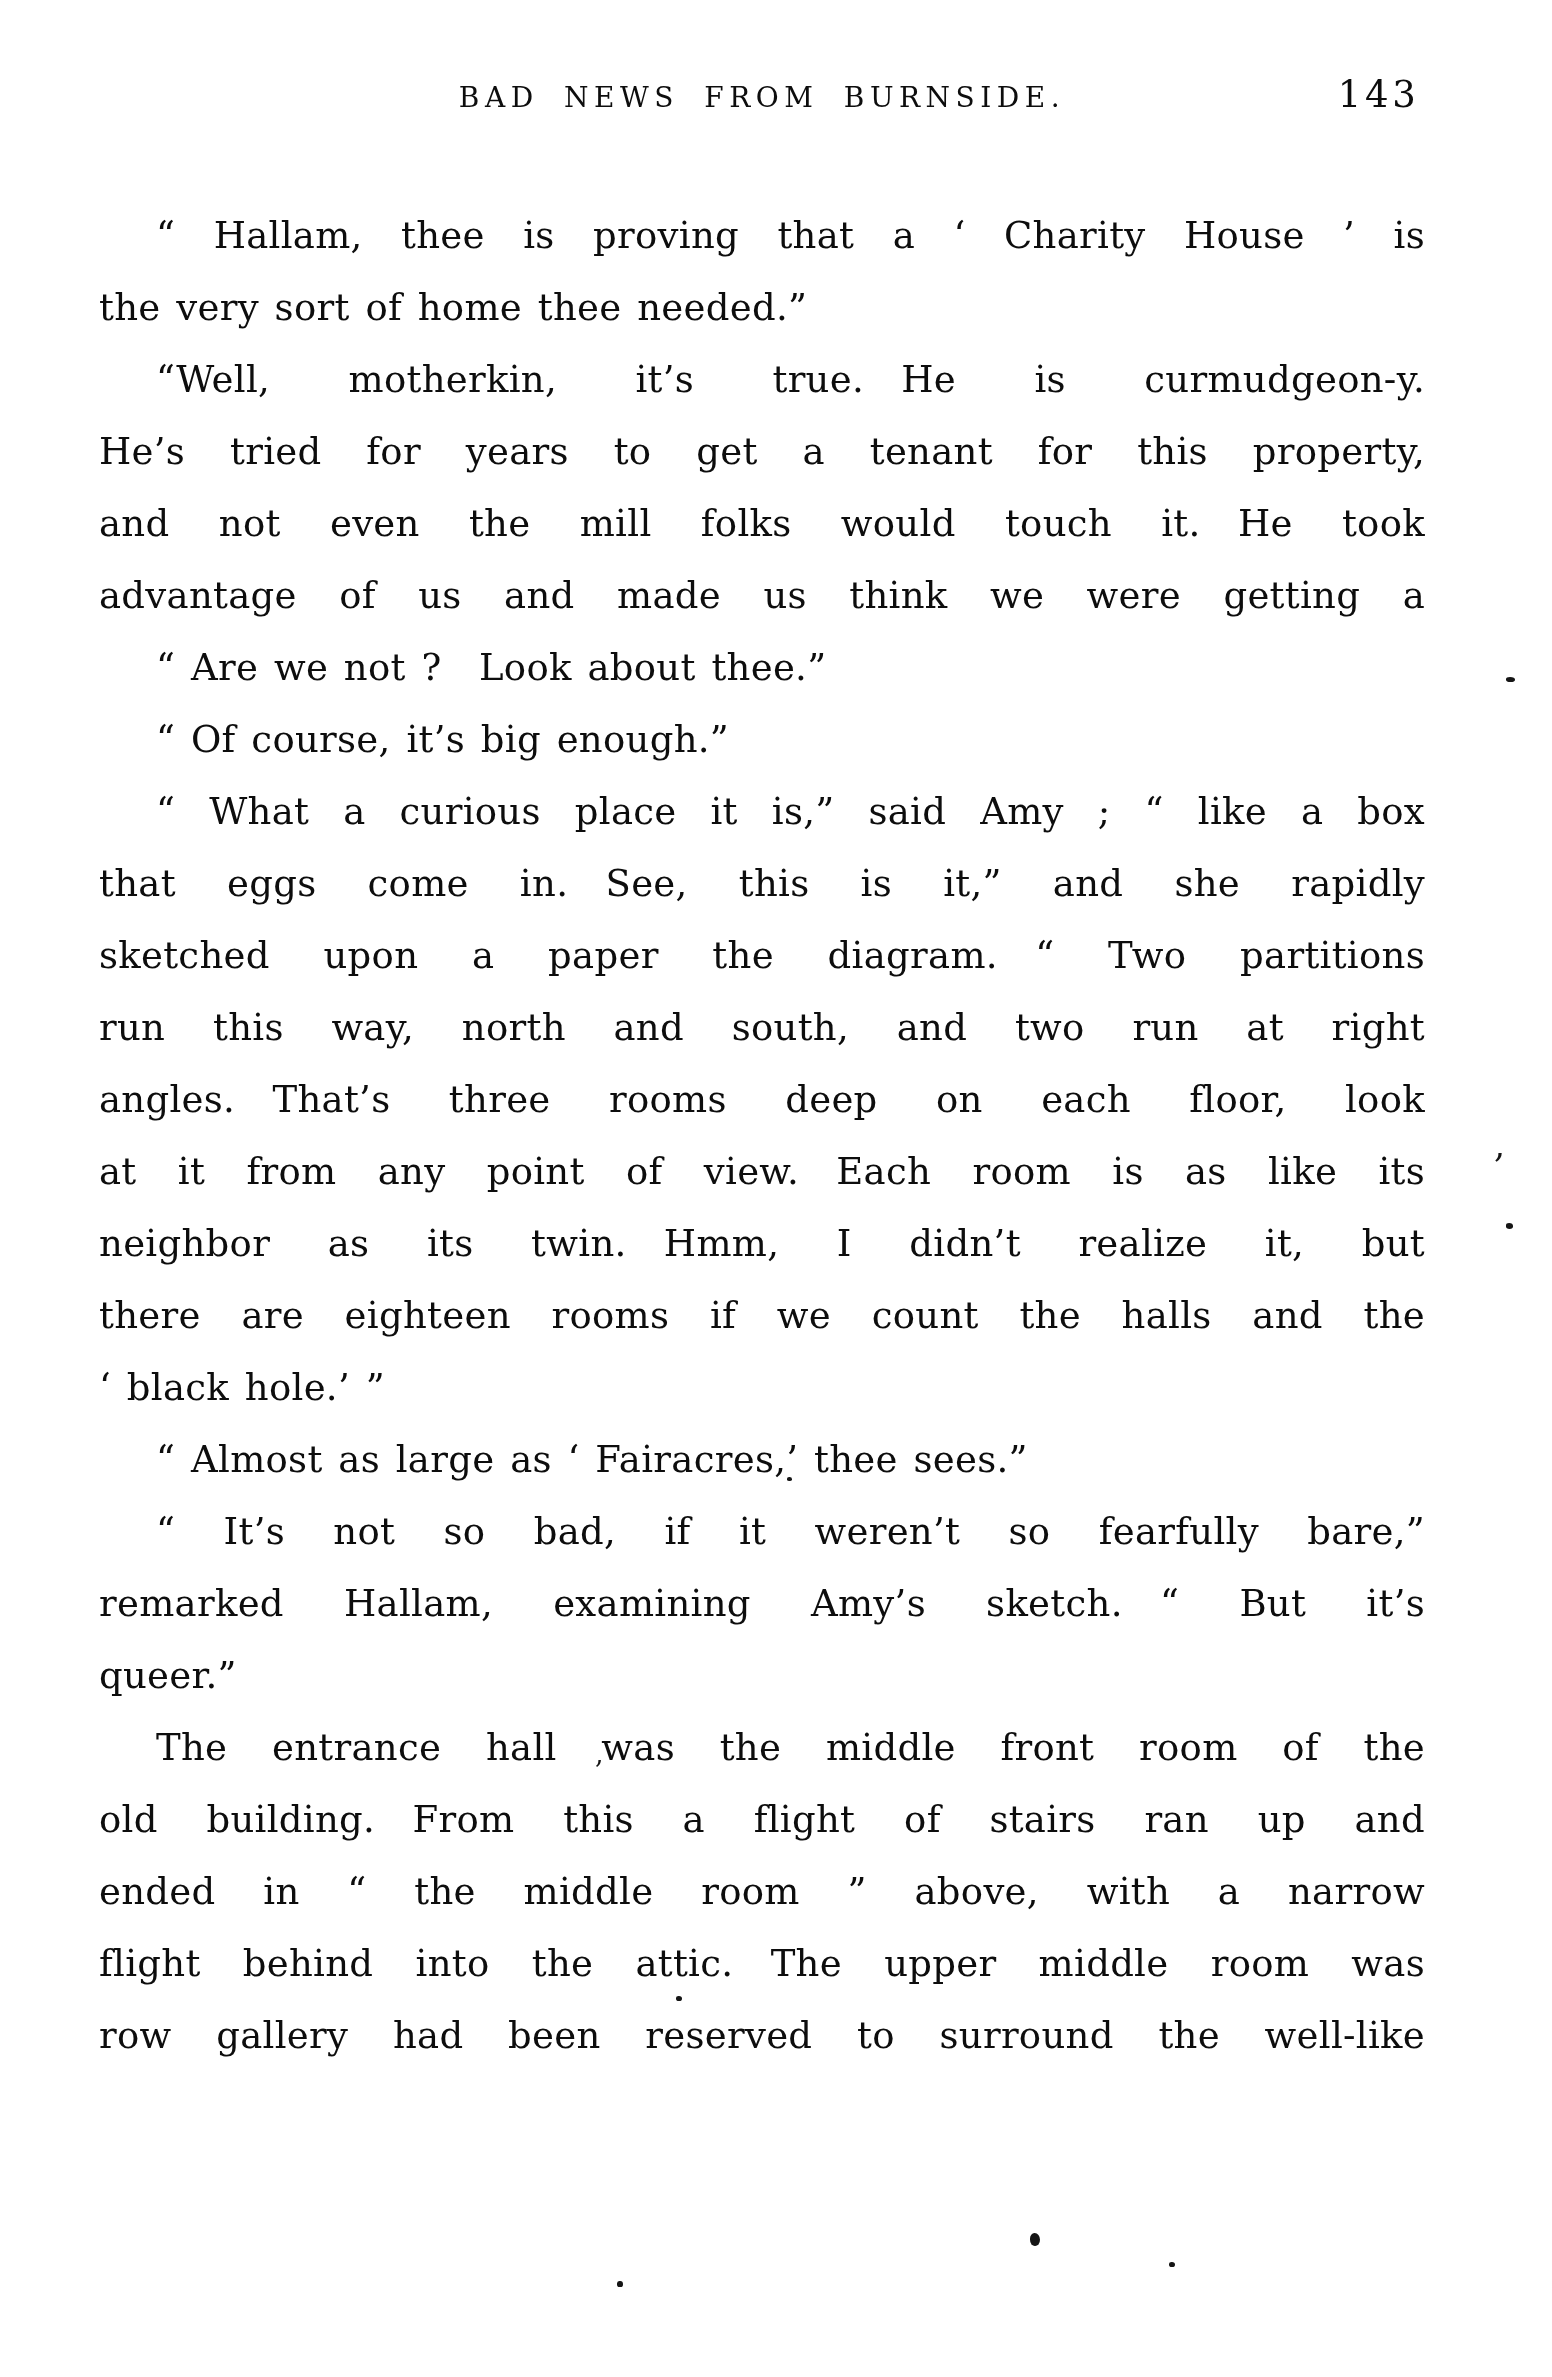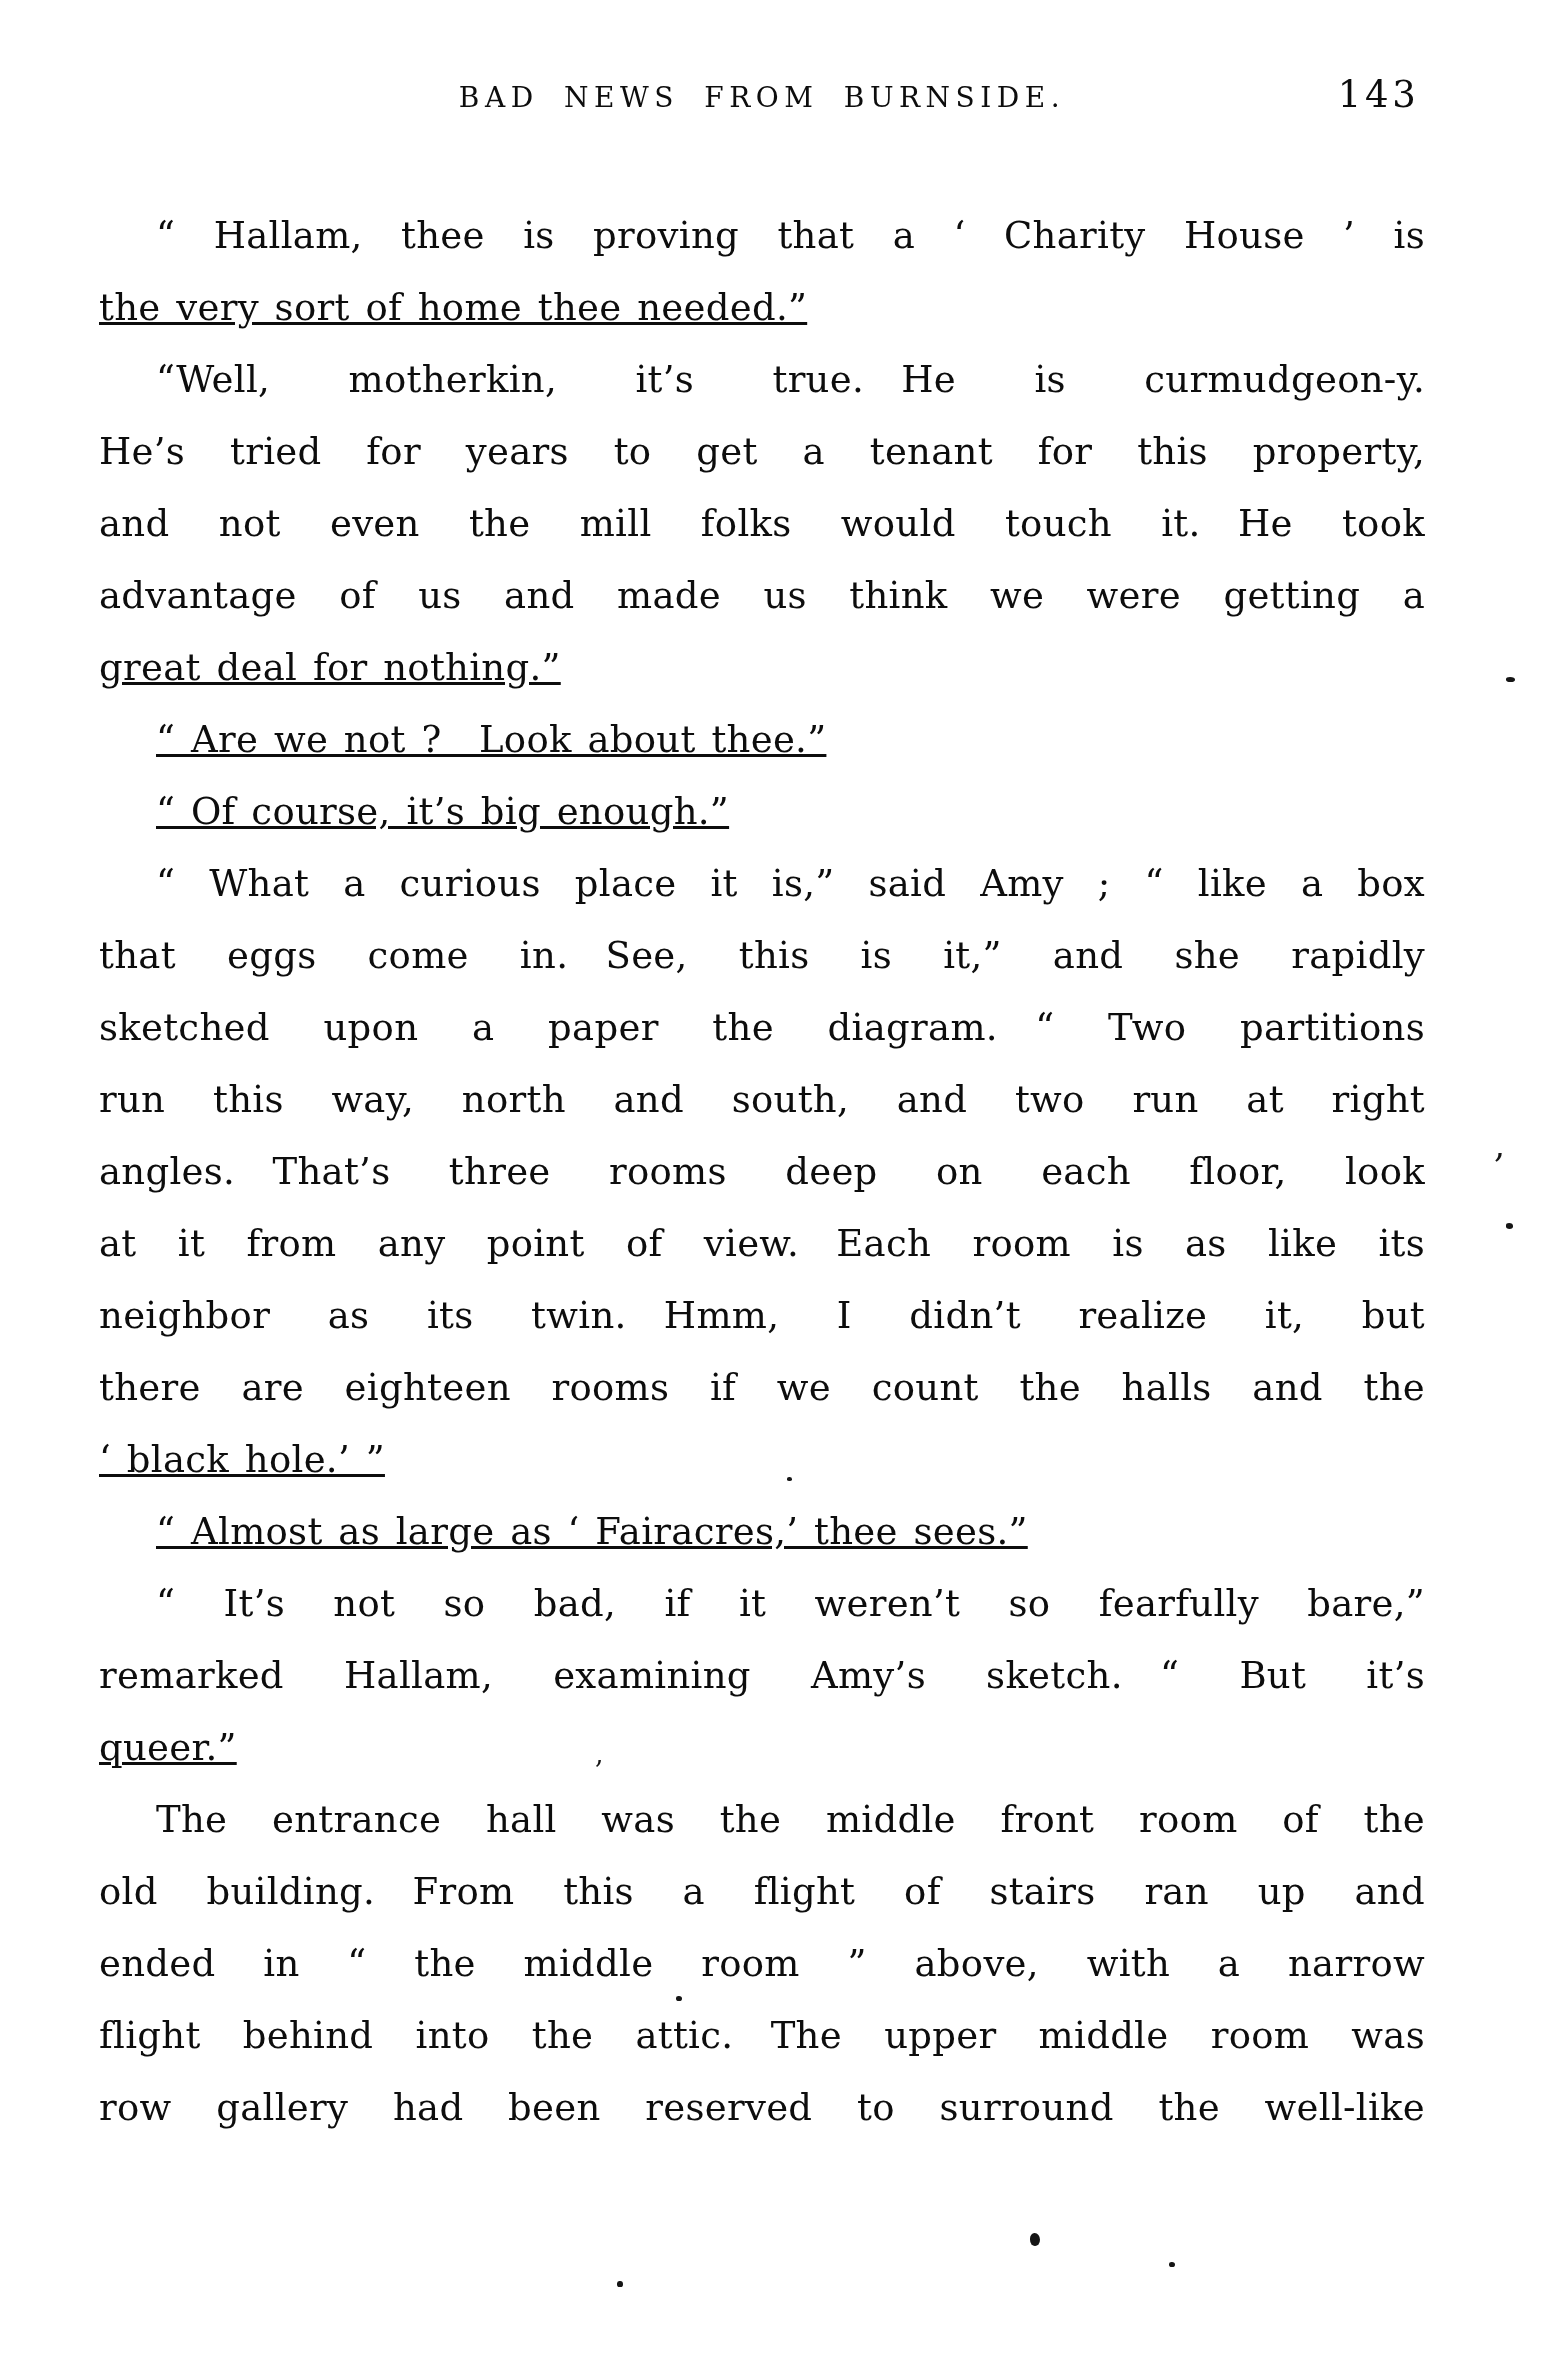--- a/index.html
+++ b/index.html
@@ -51,21 +51,20 @@
     line-height: 72px;
     height: 72px;
     text-align: justify;
     text-align-last: justify;
     letter-spacing: 0.3px;
     word-spacing: 3.7px;
     white-space: normal;
   }
   .line.last {
     text-align-last: left;
-    text-decoration: underline;
   }
   .line.indent {
     text-indent: 57px;
   }
   
   .speck {
     position: absolute;
     background: #151515;
     border-radius: 45% 55% 50% 50%;
   }
@@ -84,21 +83,20 @@
     <div class="header-title">BAD NEWS FROM BURNSIDE.</div>
     <div class="page-number">143</div>
   </div>
   <div class="text-block" id="text-block">
       <div class="line indent">“ Hallam, thee is proving that a ‘ Charity House ’ is</div>
       <div class="line last">the very sort of home thee needed.”</div>
       <div class="line indent">“Well, motherkin, it’s true. He is curmudgeon-y.</div>
       <div class="line">He’s tried for years to get a tenant for this property,</div>
       <div class="line">and not even the mill folks would touch it. He took</div>
       <div class="line">advantage of us and made us think we were getting a</div>
-      <div class="line last">great deal for nothing.”</div>
       <div class="line last indent">“ Are we not ? Look about thee.”</div>
       <div class="line last indent">“ Of course, it’s big enough.”</div>
       <div class="line indent">“ What a curious place it is,” said Amy ; “ like a box</div>
       <div class="line">that eggs come in. See, this is it,” and she rapidly</div>
       <div class="line">sketched upon a paper the diagram. “ Two partitions</div>
       <div class="line">run this way, north and south, and two run at right</div>
       <div class="line">angles. That’s three rooms deep on each floor, look</div>
       <div class="line">at it from any point of view. Each room is as like its</div>
       <div class="line">neighbor as its twin. Hmm, I didn’t realize it, but</div>
       <div class="line">there are eighteen rooms if we count the halls and the</div>

